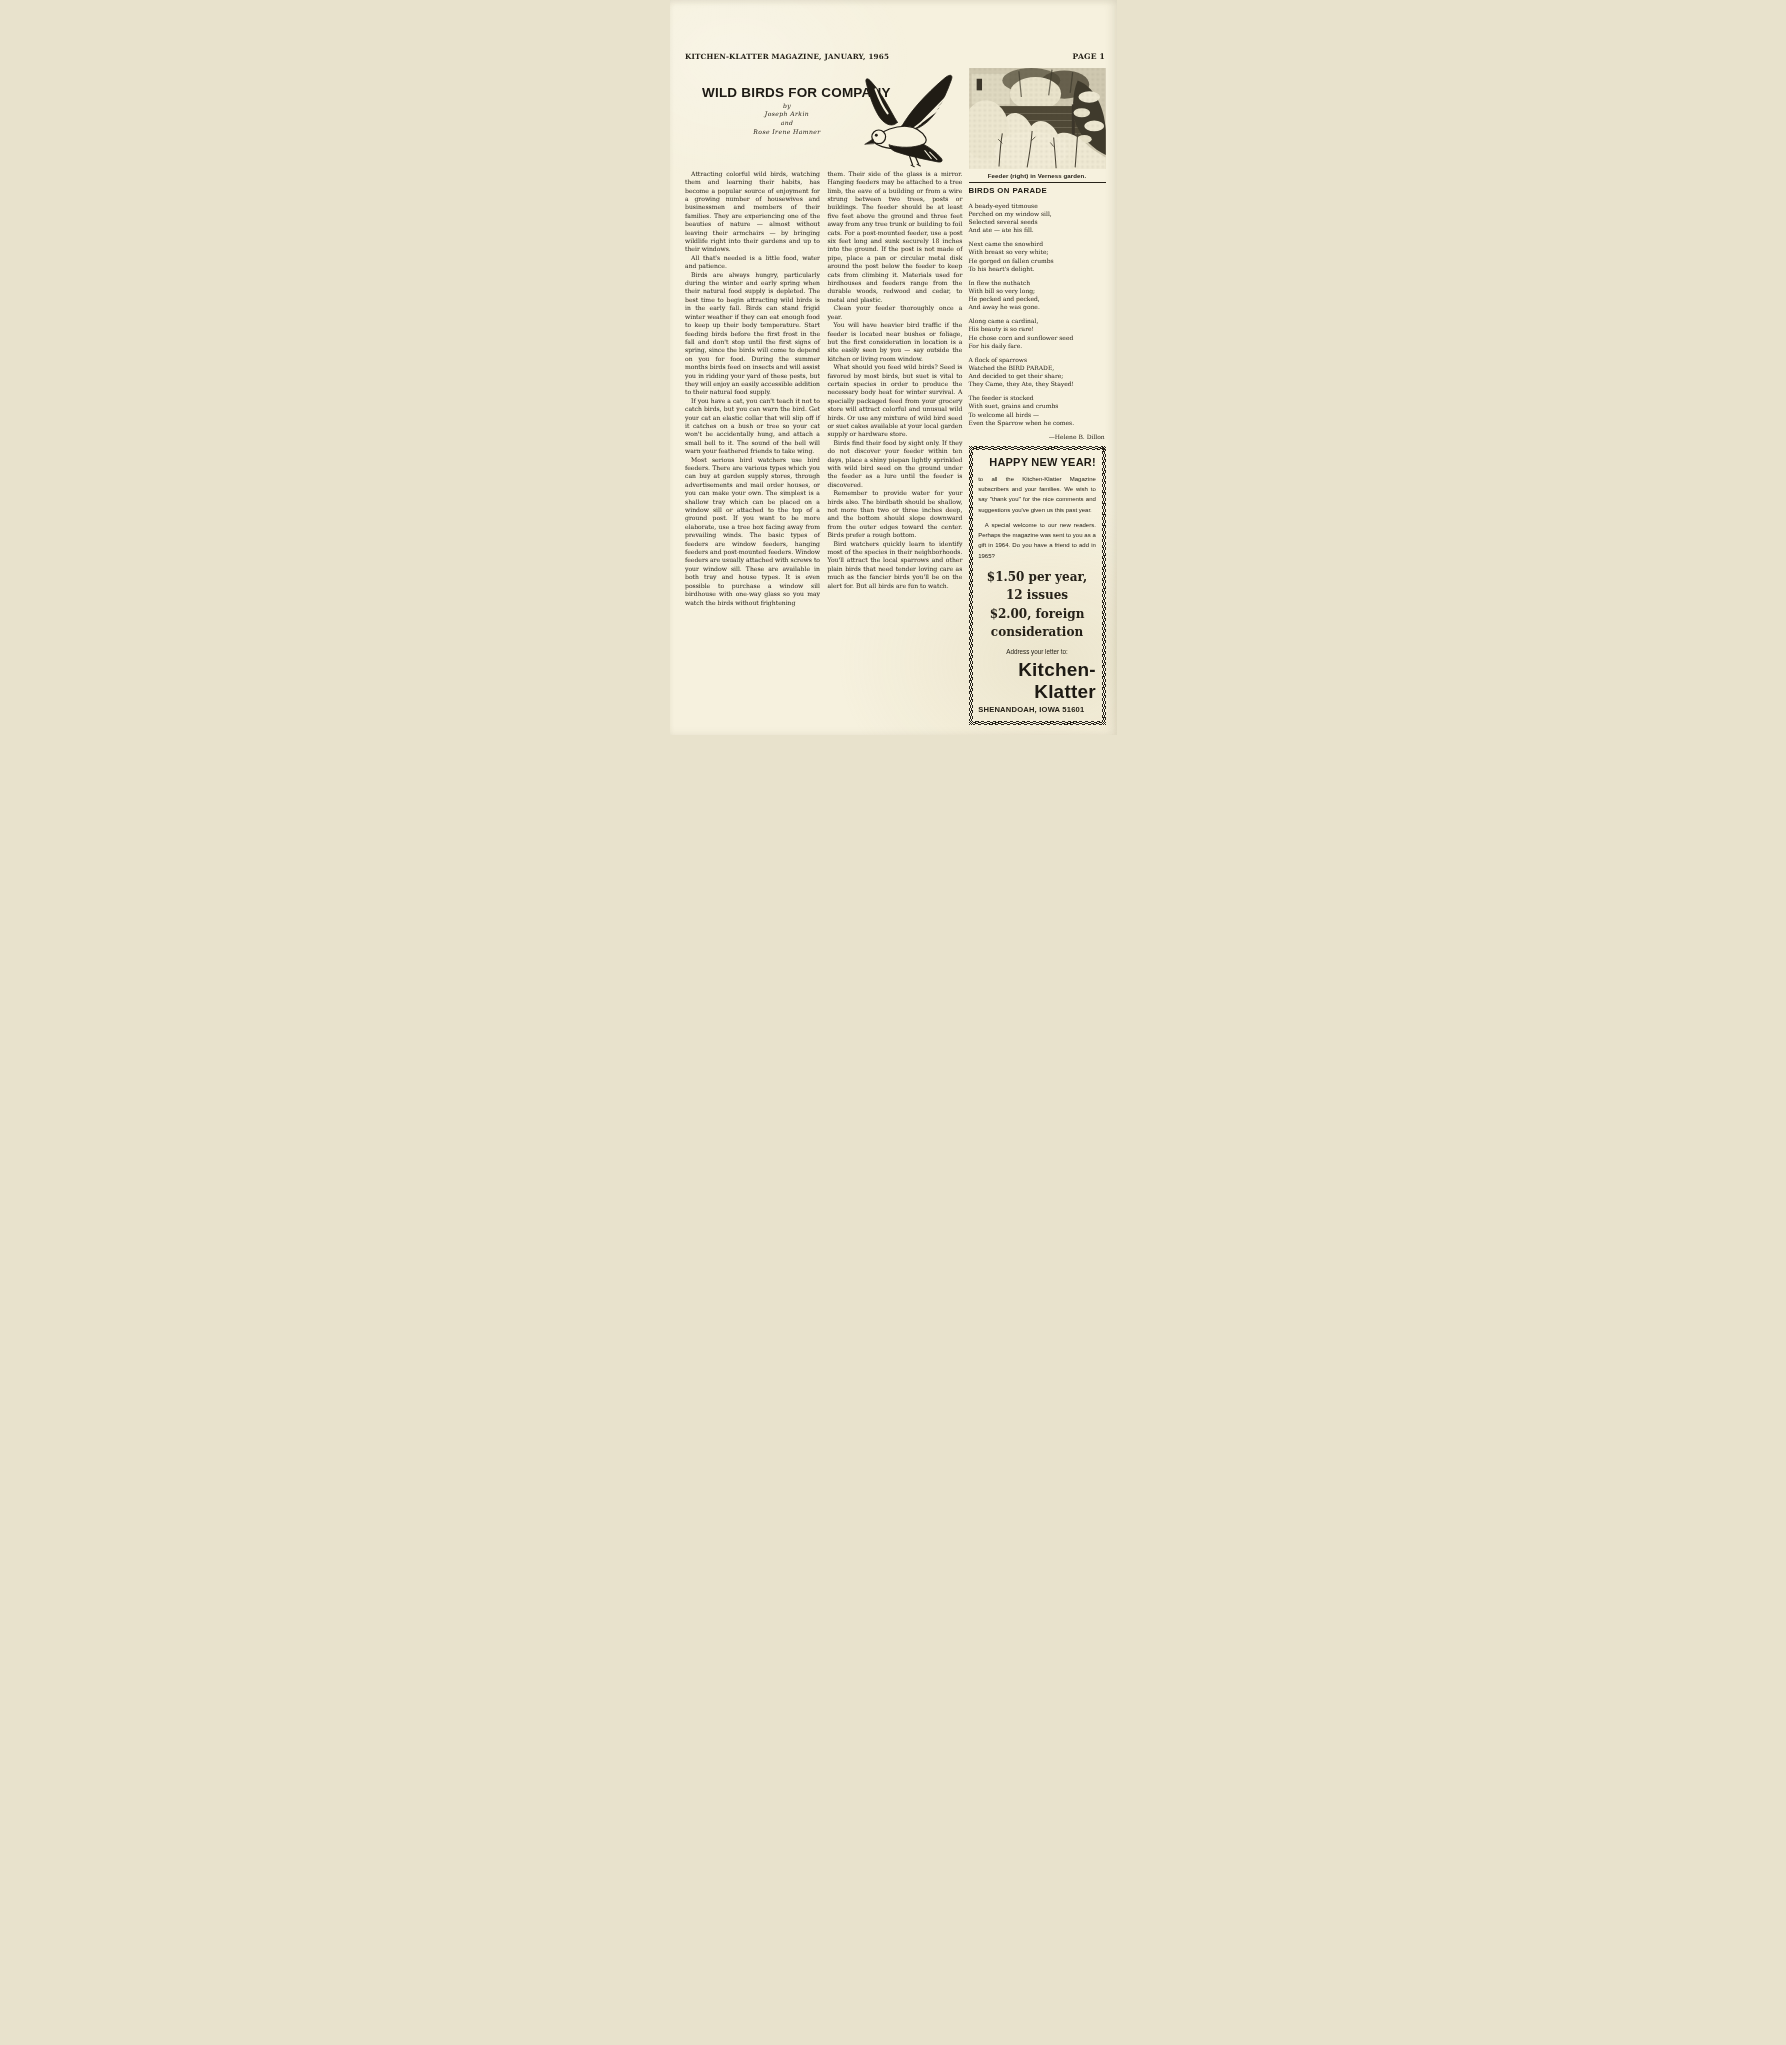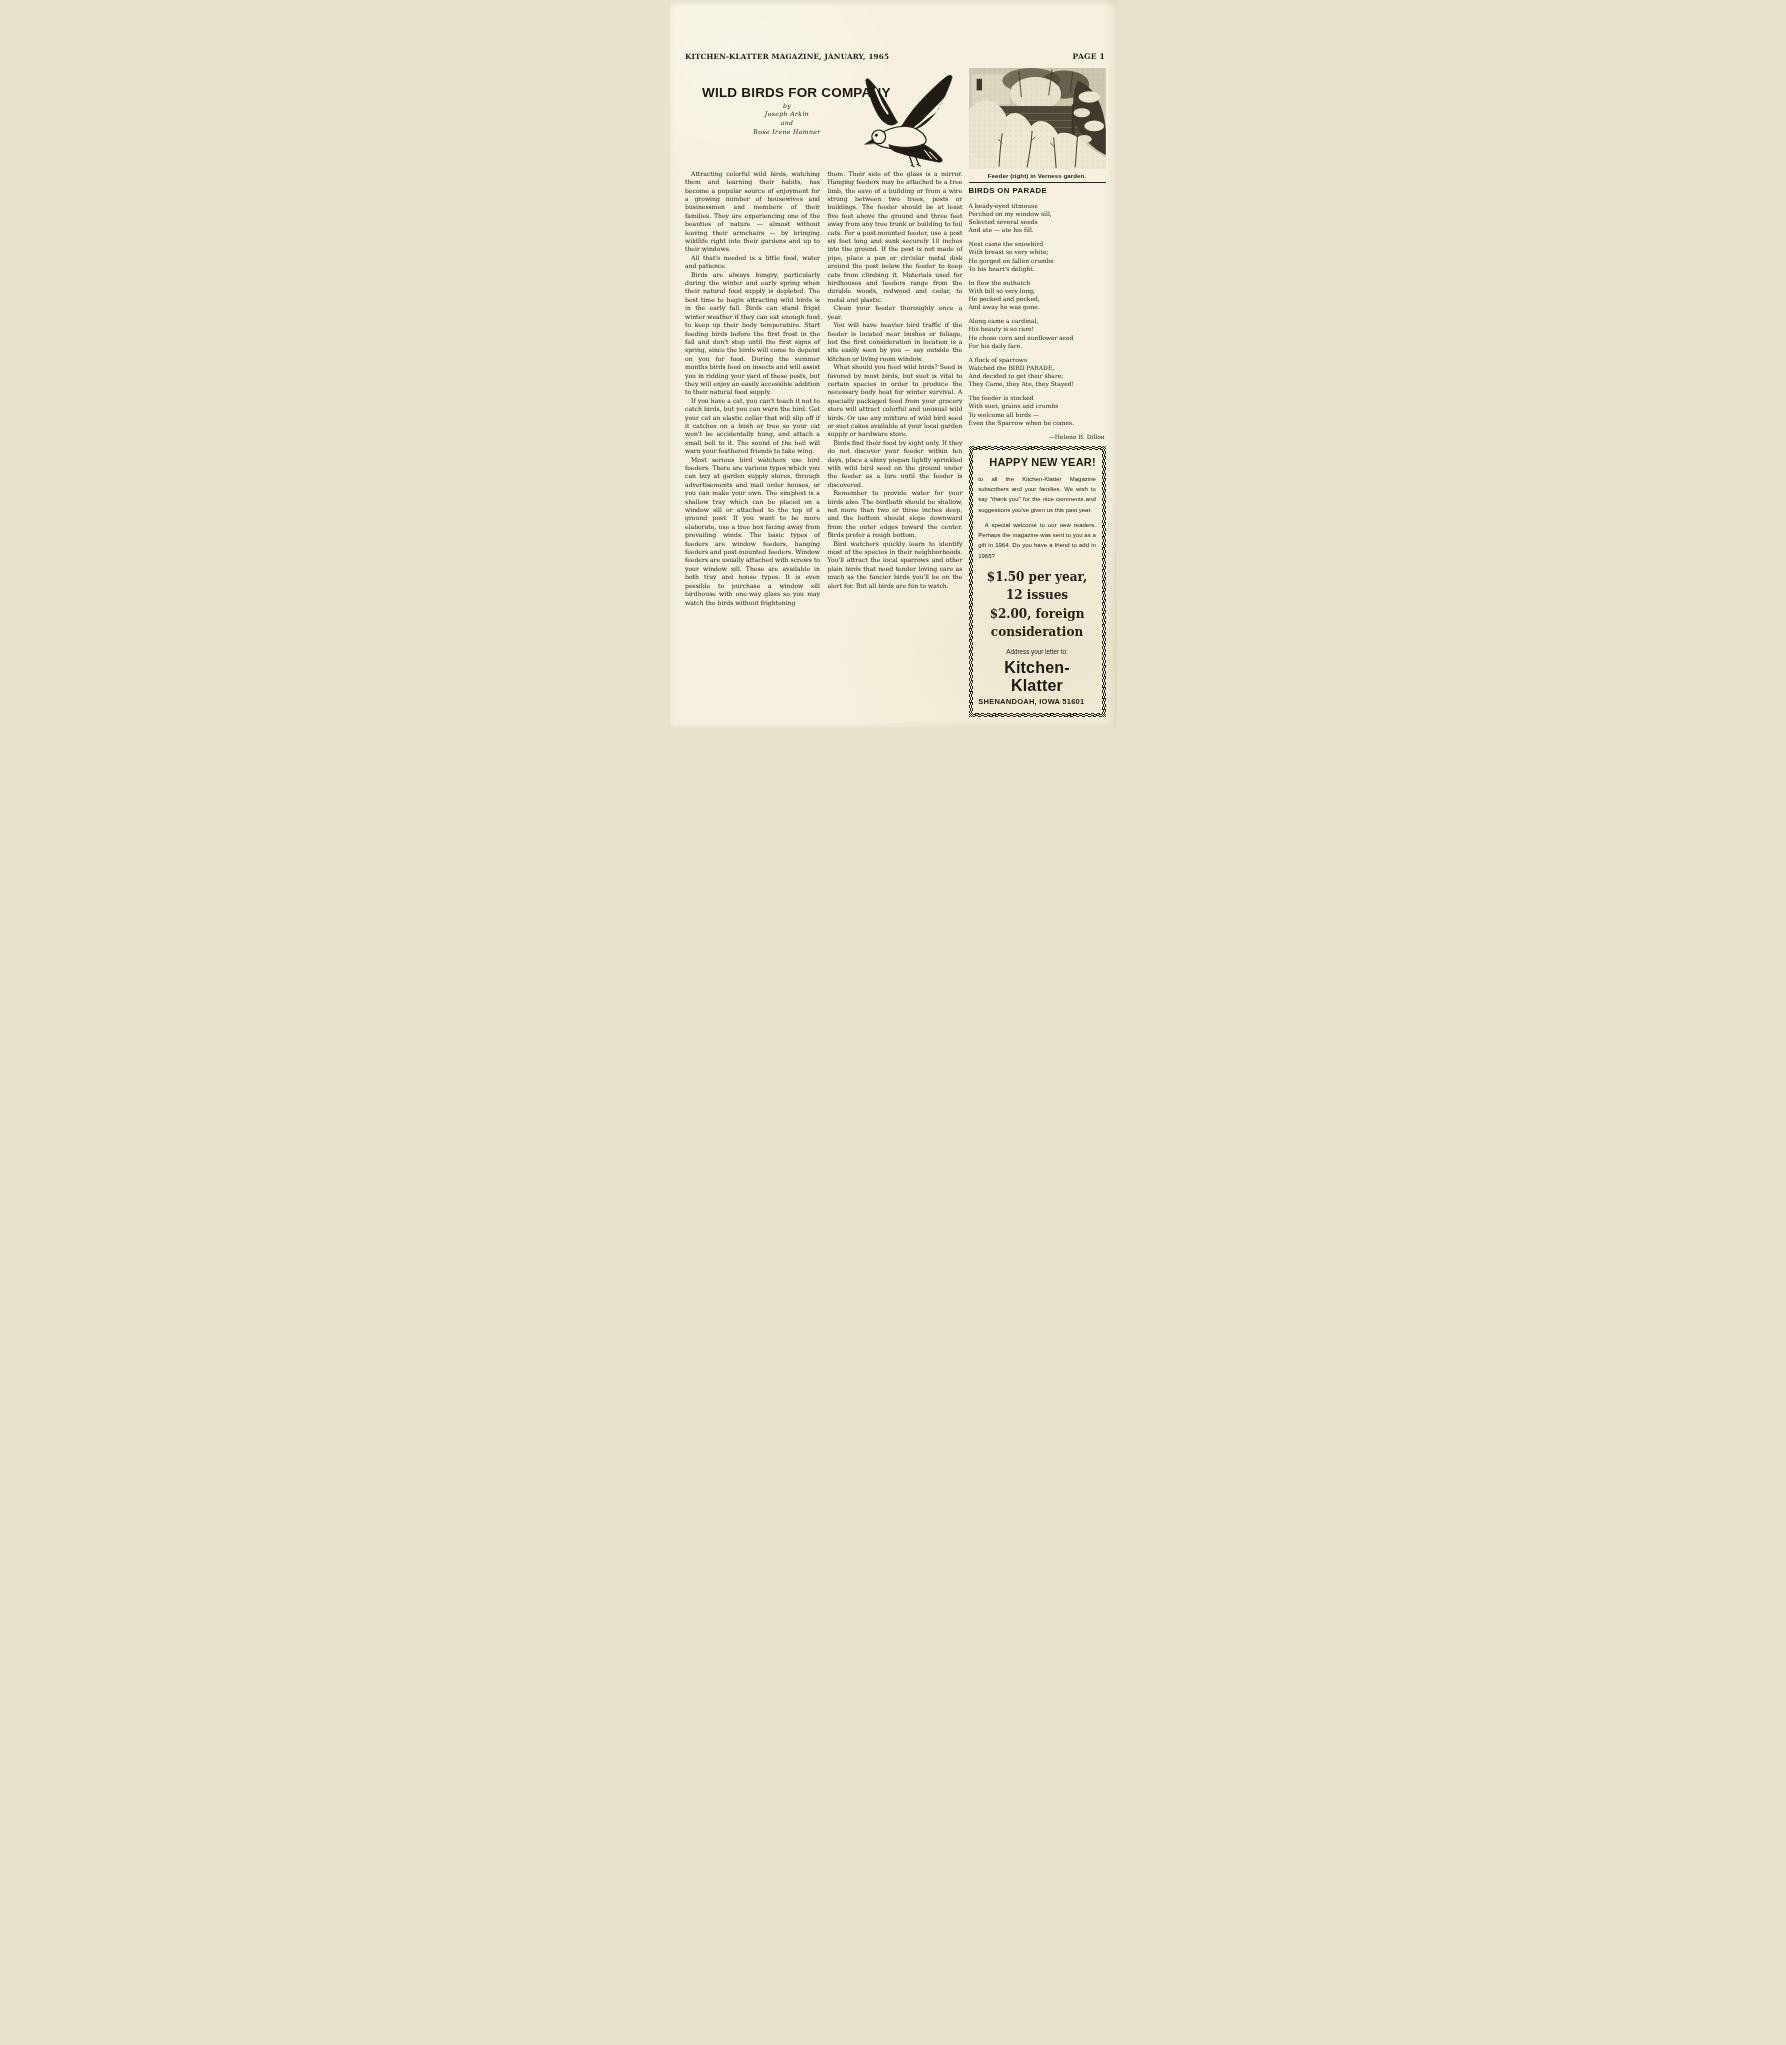--- a/index.html
+++ b/index.html
@@ -53,21 +53,21 @@
     border:4.1px solid #262219;
     border-image: repeating-linear-gradient(45deg, #262219 0 2px, #f6f1de 2px 3.7px) 10;
     font-family:"Liberation Sans", sans-serif; }
   .ad-title { font-weight:bold; font-size:11px; text-align:right; letter-spacing:0.2px;
     margin:1.6px 0 5.7px 0; color:#1d1a14; }
   .ad-para { font-size:6px; line-height:1.72; text-align:justify; margin:0 0 4.9px 0; }
   .ad-para.indent { text-indent:6.5px; margin-bottom:4.1px; }
   .ad-prices { font-family:"DejaVu Serif", serif; font-weight:bold; font-size:12px;
     text-align:center; line-height:1.55; margin:6.5px 0 5.7px 0; }
   .ad-address { font-size:6.3px; text-align:center; margin:5.7px 0 4.1px 0; }
-  .ad-brand { font-weight:bold; font-size:16px; text-align:center; letter-spacing:0.2px;
+  .ad-brand { font-weight:bold; font-size:19px; text-align:right; letter-spacing:0.2px;
     margin:0.8px 0 2.5px 0; color:#1d1a14; }
   .ad-city { font-weight:bold; font-size:7.6px; text-align:left; letter-spacing:0.2px; }
 </style>
 </head>
 <body>
 
 <div class="page">
 
   <div class="pagehead">
     <span class="left">KITCHEN-KLATTER MAGAZINE, JANUARY, 1965</span>

